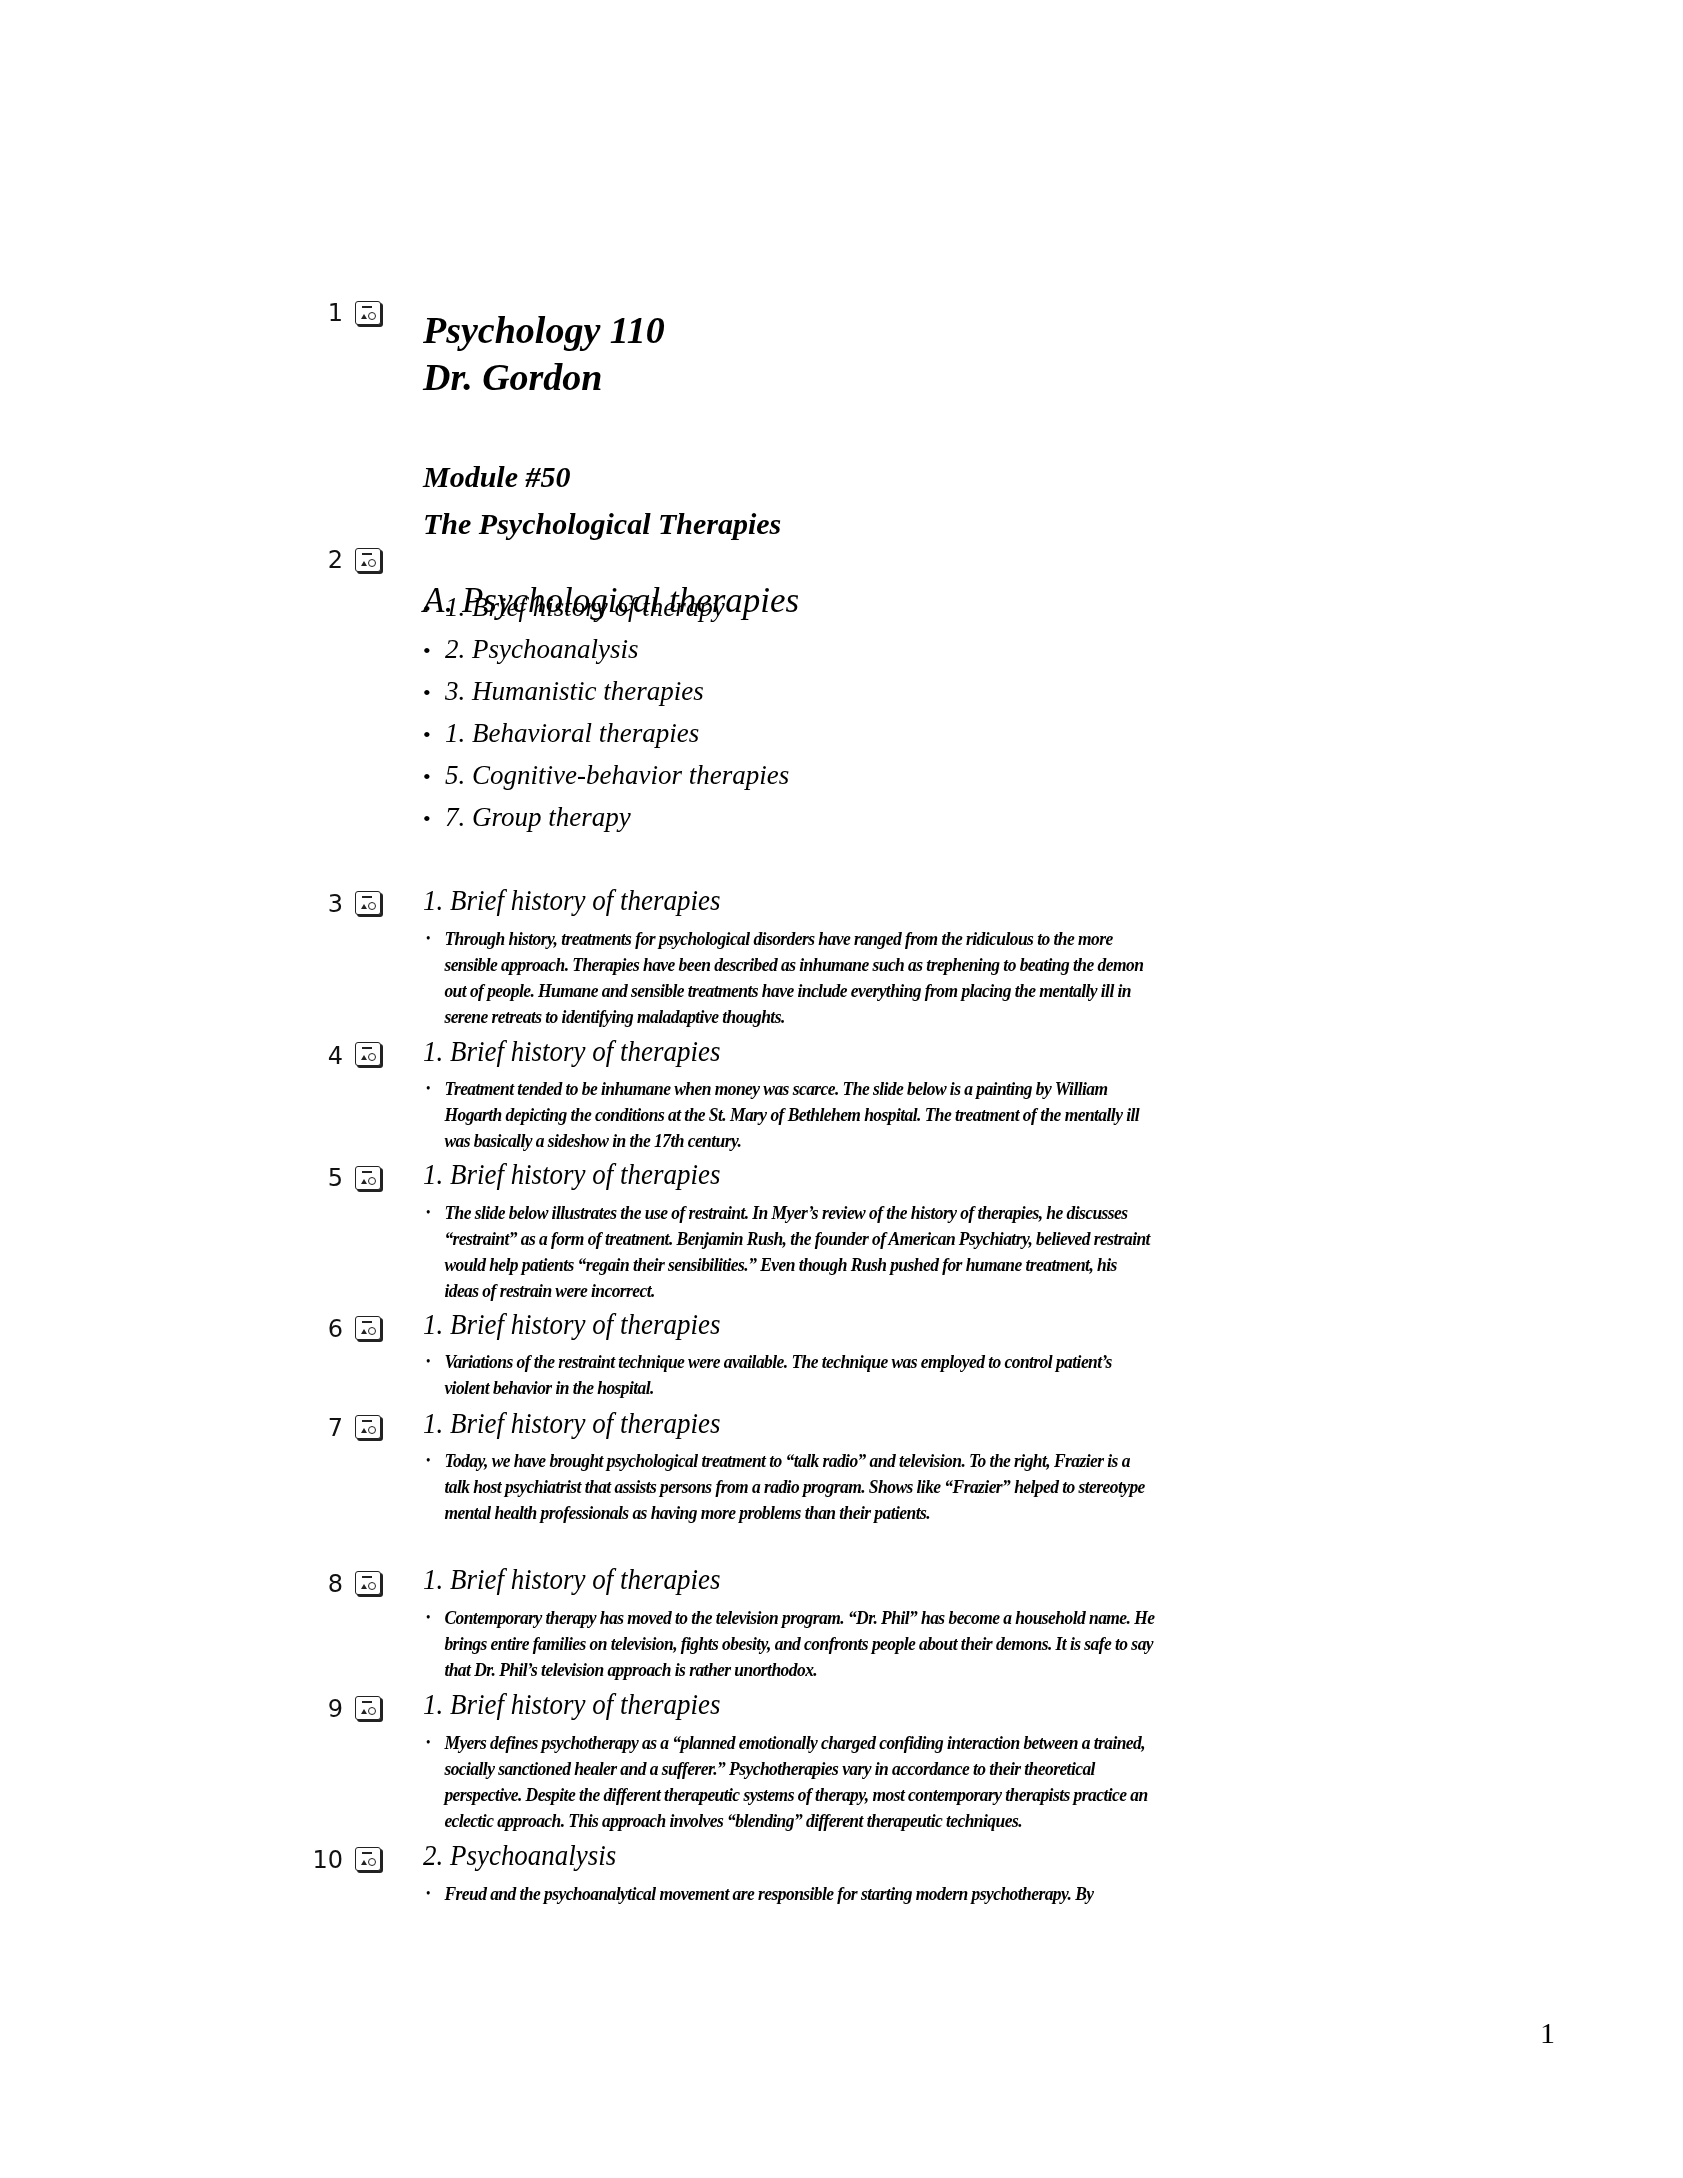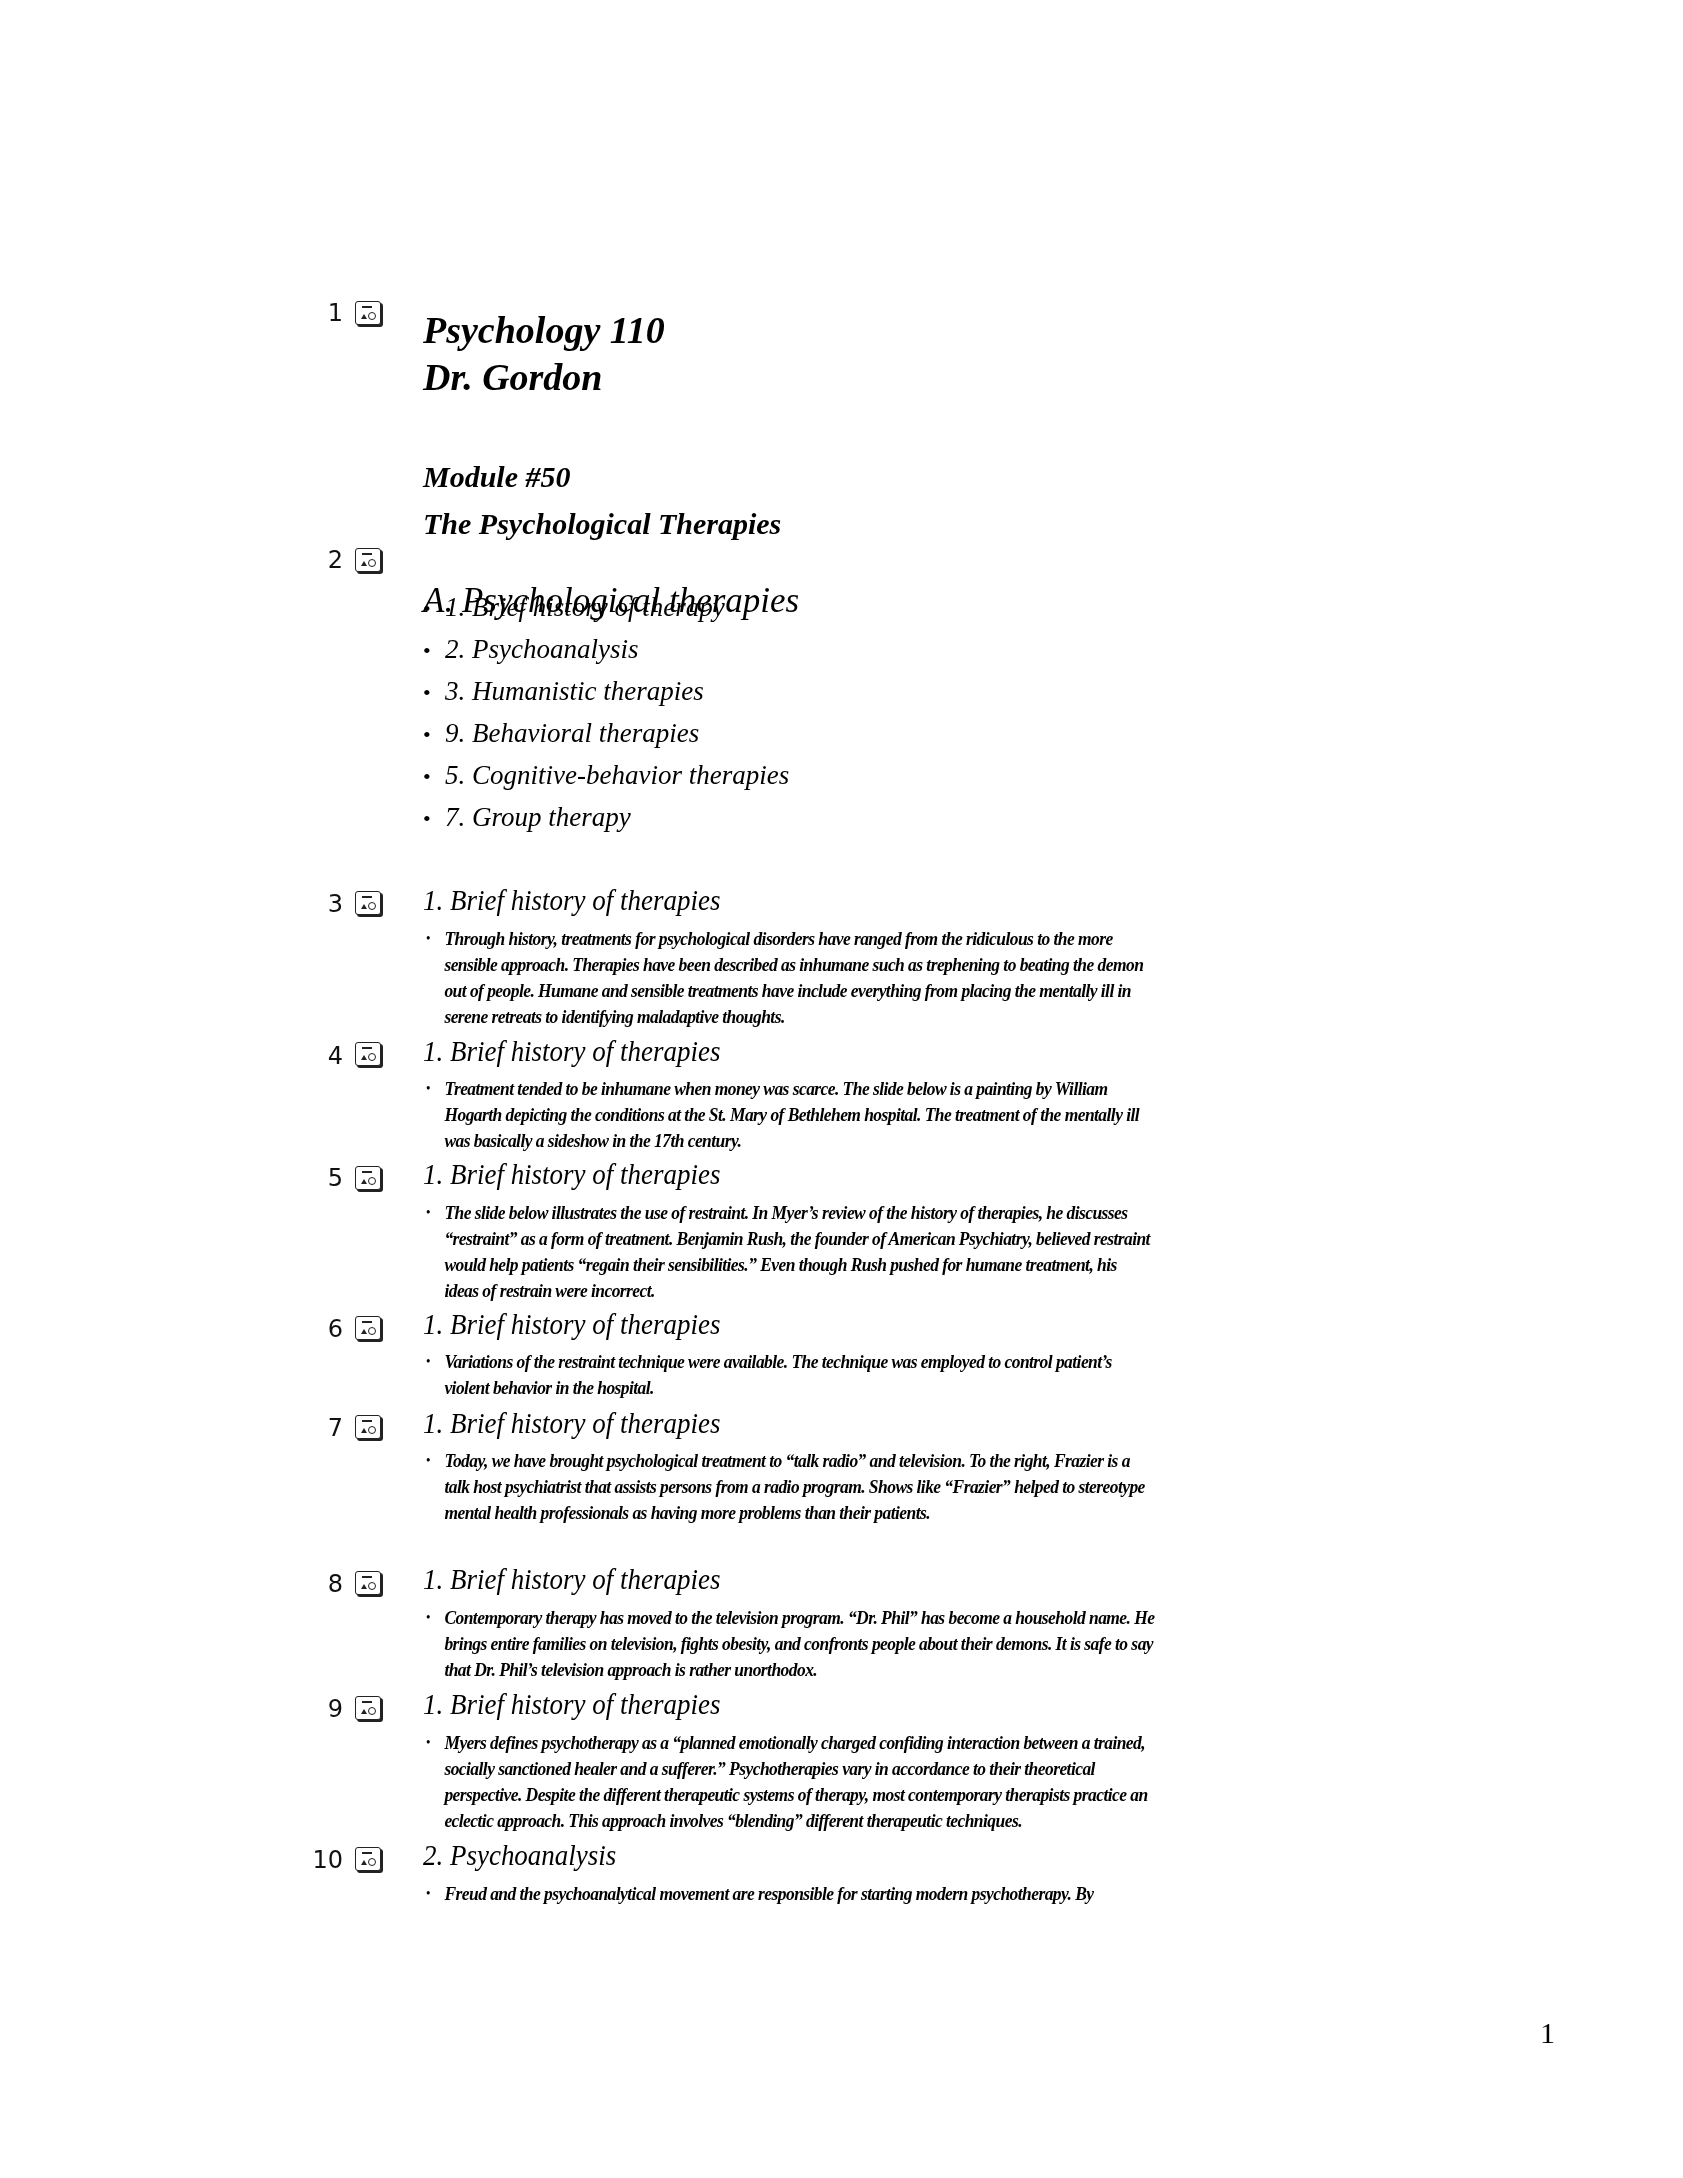--- a/index.html
+++ b/index.html
@@ -67,21 +67,21 @@
   <span class="slide-icon" style="left:355px;top:548px;">
       <i class="bar"></i>
       <i class="tri"></i>
       <i class="circ"></i>
     </span>
   <div class="heading" style="top:536px;font-size:35px;transform:none;margin-top:45px;">A. Psychological therapies</div>
   <ul class="bullet-list" style="top:586px;">
     <li><span class="dot">•</span><span>1. Brief history of therapy</span></li>
     <li><span class="dot">•</span><span>2. Psychoanalysis</span></li>
     <li><span class="dot">•</span><span>3. Humanistic therapies</span></li>
-    <li><span class="dot">•</span><span>9. Behavioral therapies</span></li>
+    <li><span class="dot">•</span><span>1. Behavioral therapies</span></li>
     <li><span class="dot">•</span><span>5. Cognitive-behavior therapies</span></li>
     <li><span class="dot">•</span><span>7. Group therapy</span></li>
   </ul>
 </div>
 
 <div>
   <span class="slide-num" style="left:293px;top:890px;">3</span>
   <span class="slide-icon" style="left:355px;top:891px;">
       <i class="bar"></i>
       <i class="tri"></i>

